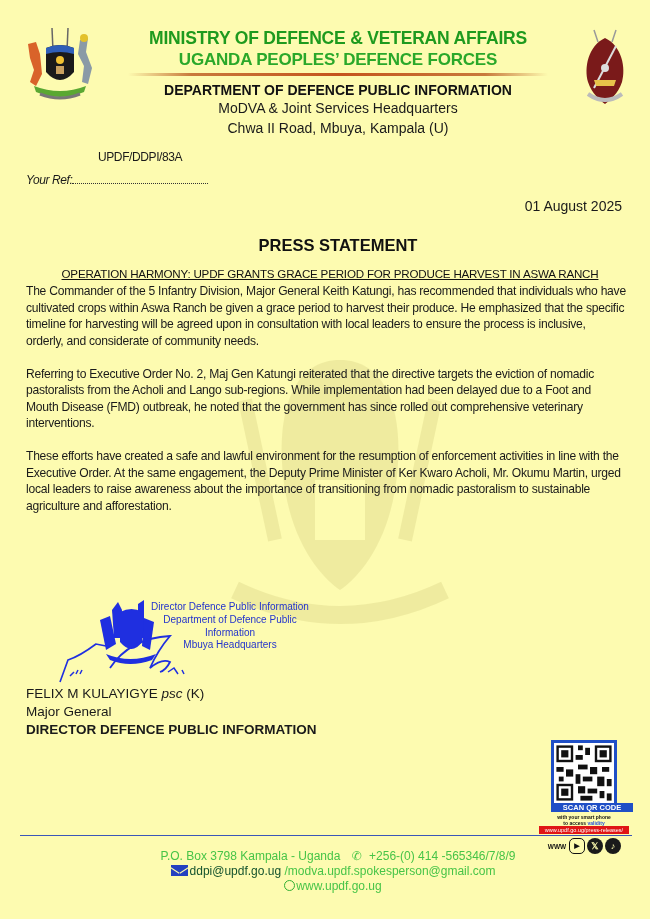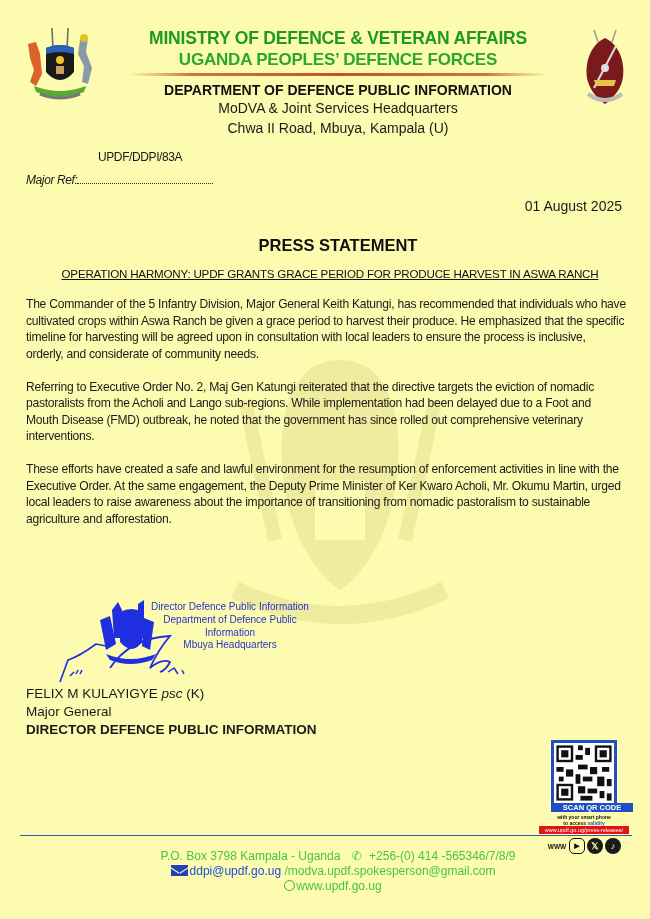--- a/index.html
+++ b/index.html
@@ -53,21 +53,21 @@
   .title {
     position: absolute; left: 0; width: 676px; top: 236px; text-align: center;
     font-weight: bold; font-size: 16.5px; color: #111;
   }
   .subtitle {
     position: absolute; left: 0; width: 660px; top: 267px; text-align: center;
     font-size: 11.6px; text-decoration: underline; color: #111; letter-spacing: -0.2px;
   }
 
   .body {
-    position: absolute; left: 26px; top: 296px; width: 600px;
+    position: absolute; left: 26px; top: 283px; width: 600px;
     font-size: 12.1px; line-height: 16.5px; color: #1a1a1a; letter-spacing: -0.25px;
   }
   .body p { margin: 0 0 16.5px 0; }
 
   .stamp { position: absolute; left: 40px; top: 598px; width: 330px; height: 95px; }
   .stamp-text {
     position: absolute; left: 140px; top: 601px; width: 180px; text-align: center;
     color: #2233cc; font-size: 10px; line-height: 12.8px;
   }
   .sig-name { position: absolute; left: 26px; top: 686px; font-size: 13.5px; }
@@ -94,21 +94,21 @@
   .footer-rule { position: absolute; left: 20px; top: 835px; width: 612px; height: 1px; background: #3b56b8; }
 
   .social { position: absolute; left: 547px; top: 838px; display: flex; gap: 2px; align-items: center; }
   .social .ic { width: 16px; height: 16px; border-radius: 50%; background: #1a1a1a; display:flex; align-items:center; justify-content:center; color:#fdfbb0; font-size: 9px; font-weight: bold; }
   .social .ic.www { background: transparent; color: #111; font-size: 6.5px; width: 20px; border-radius: 0; font-weight: bold; }
   .social .ic.yt { background: transparent; border: 1.5px solid #111; box-sizing: border-box; border-radius: 5px; color: #111; font-size: 7px; }
 
   .foot1 { position: absolute; left: 0; width: 676px; top: 849px; text-align: center; font-size: 12px; color: #47c447; }
   .foot1 .phone-icon { display: inline-block; margin: 0 4px 0 8px; }
   .foot2 { position: absolute; left: 0; width: 666px; top: 864px; text-align: center; font-size: 12px; color: #47c447; }
-  .foot2 .email1 { color: #1d4ed8; text-align: right; }
+  .foot2 .email1 { color: #14532d; text-align: right; }
   .mail-icon { display: inline-block; width: 17px; height: 11px; background: #2440c0; position: relative; vertical-align: -1px; margin-right: 2px; }
   .mail-icon::before, .mail-icon::after { content:""; position:absolute; top:0; width: 10px; height: 1px; background:#fdfbb0; }
   .mail-icon::before { left: -1px; top: 5px; transform: rotate(33deg); }
   .mail-icon::after { right: -1px; top: 5px; transform: rotate(-33deg); }
   .foot3 { position: absolute; left: 0; width: 666px; top: 879px; text-align: center; font-size: 12px; color: #47c447; }
   .globe-icon { display: inline-block; width: 11px; height: 11px; border-radius: 50%; border: 1.5px solid #33b033; box-sizing: border-box; vertical-align: -1px; margin-right: 1px; }
 </style>
 </head>
 <body>
 
@@ -147,21 +147,21 @@
 
   <div class="hdr-ministry">MINISTRY OF DEFENCE &amp; VETERAN AFFAIRS</div>
   <div class="hdr-updf">UGANDA PEOPLES’ DEFENCE FORCES</div>
   <div class="hdr-rule"></div>
   <div class="hdr-dept">DEPARTMENT OF DEFENCE PUBLIC INFORMATION</div>
   <div class="hdr-hq">MoDVA &amp; Joint Services Headquarters</div>
   <div class="hdr-addr">Chwa II Road, Mbuya, Kampala (U)</div>
 
   <div class="ref val" style="left:98px;top:150px;font-style:normal;">UPDF/DDPI/83A</div>
   <div class="ref ref-your">
-    <span>Major Ref:</span><span class="dots" style="width:136px;"></span>
+    <span>Your Ref:</span><span class="dots" style="width:136px;"></span>
   </div>
 
   <div class="date">01 August 2025</div>
 
   <div class="title">PRESS STATEMENT</div>
   <div class="subtitle">OPERATION HARMONY: UPDF GRANTS GRACE PERIOD FOR PRODUCE HARVEST IN ASWA RANCH</div>
 
   <div class="body">
     <p>The Commander of the 5 Infantry Division, Major General Keith Katungi, has recommended that individuals who have cultivated crops within Aswa Ranch be given a grace period to harvest their produce. He emphasized that the specific timeline for harvesting will be agreed upon in consultation with local leaders to ensure the process is inclusive, orderly, and considerate of community needs.</p>
     <p>Referring to Executive Order No. 2, Maj Gen Katungi reiterated that the directive targets the eviction of nomadic pastoralists from the Acholi and Lango sub-regions. While implementation had been delayed due to a Foot and Mouth Disease (FMD) outbreak, he noted that the government has since rolled out comprehensive veterinary interventions.</p>

